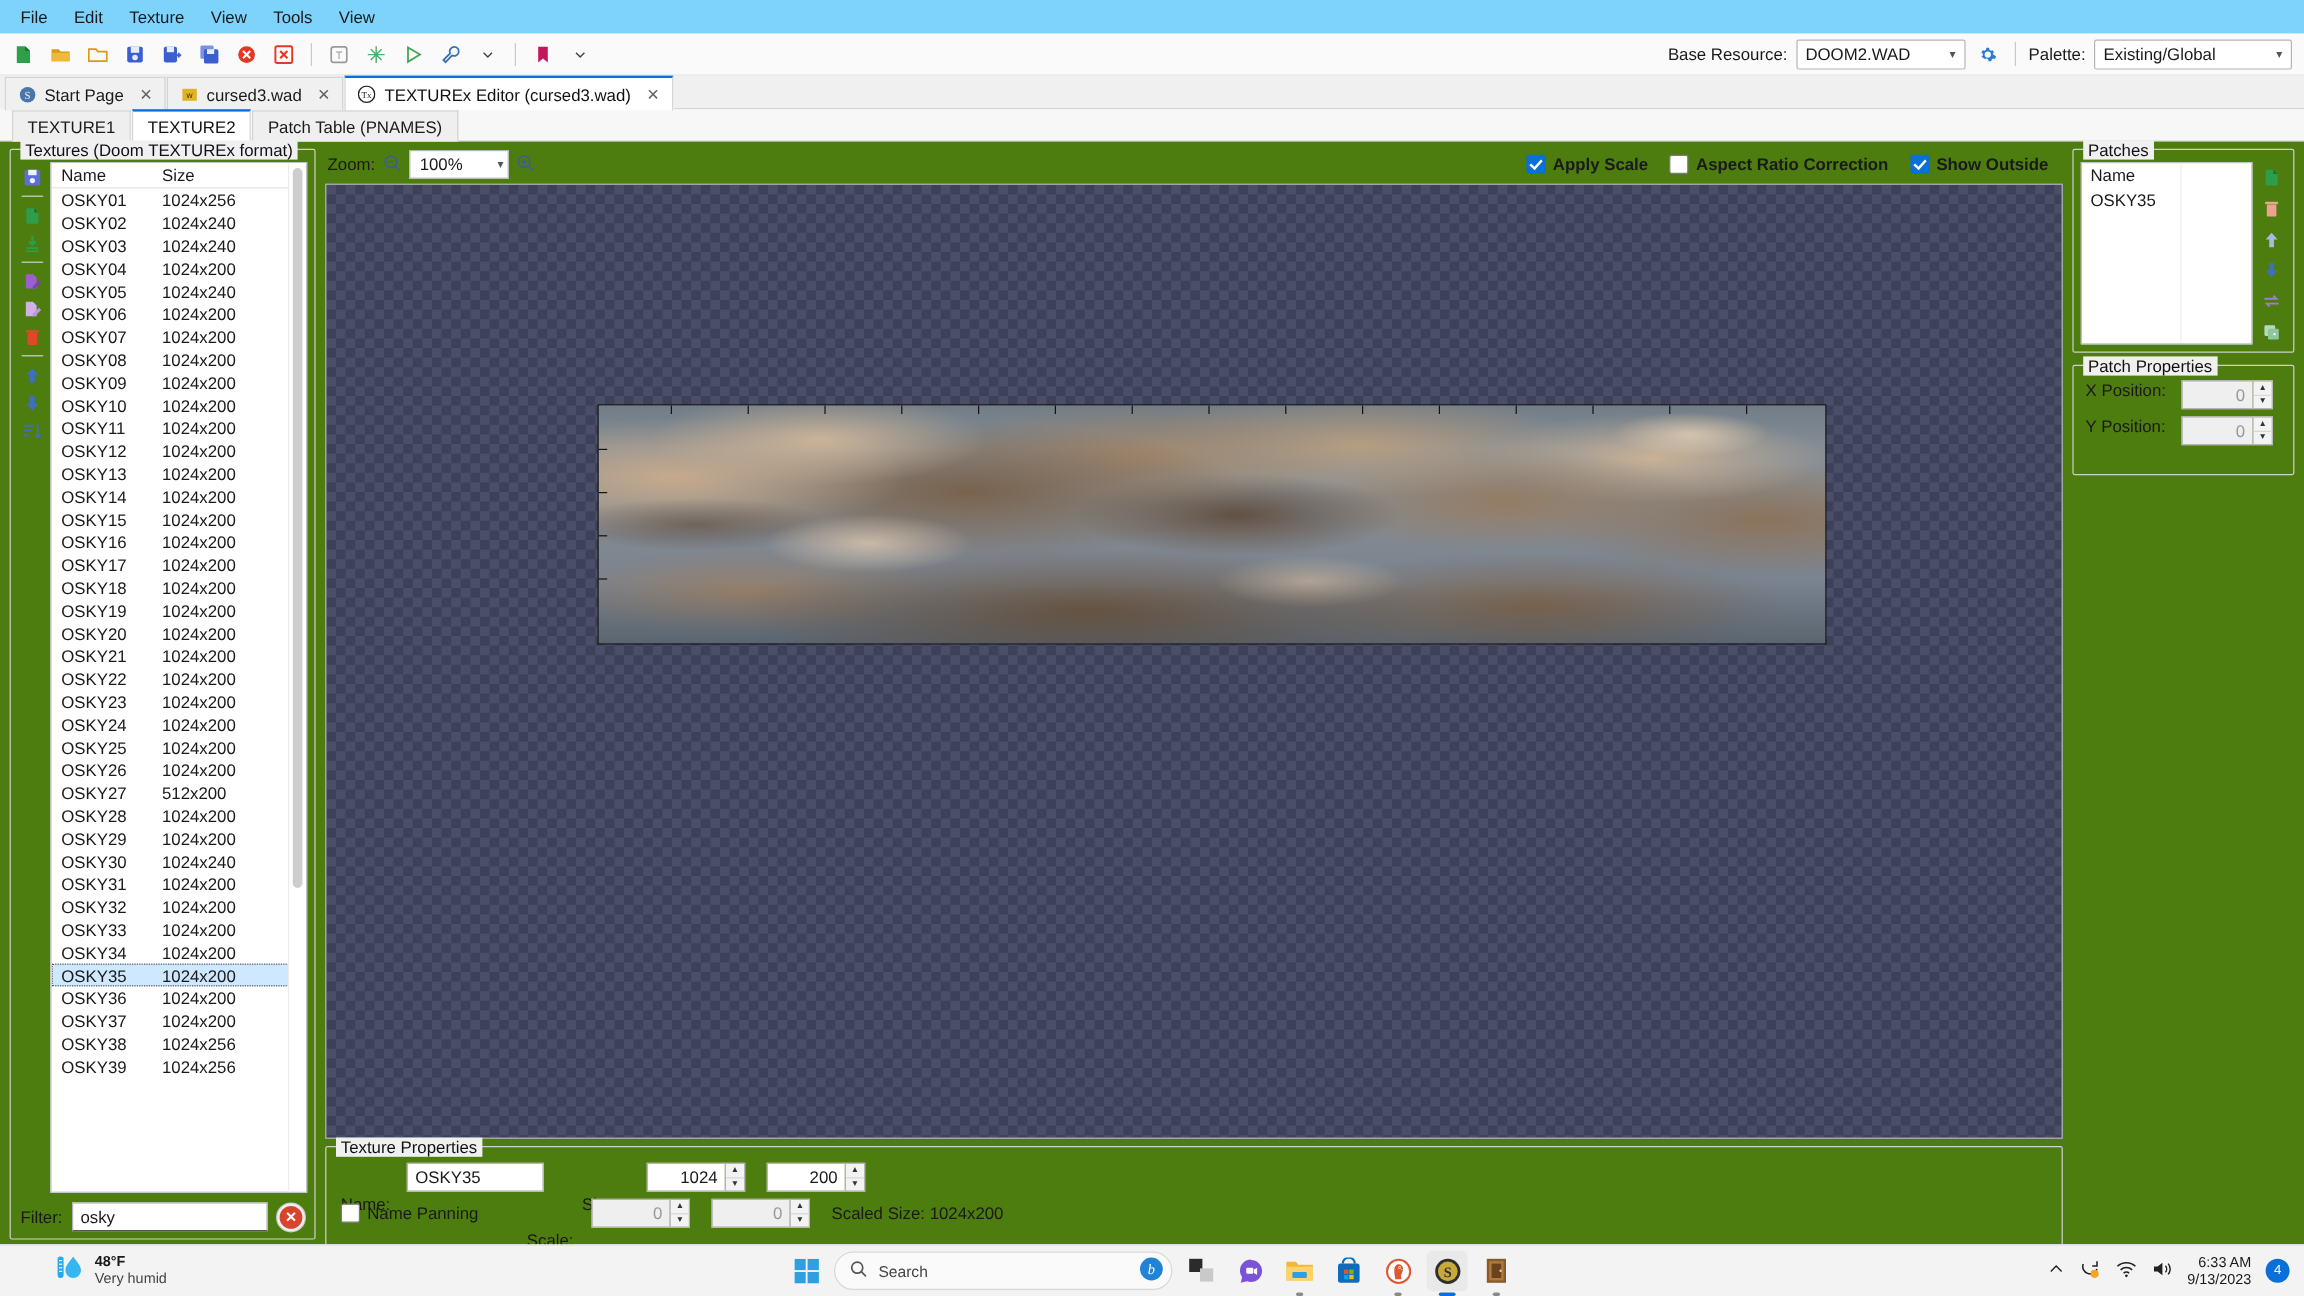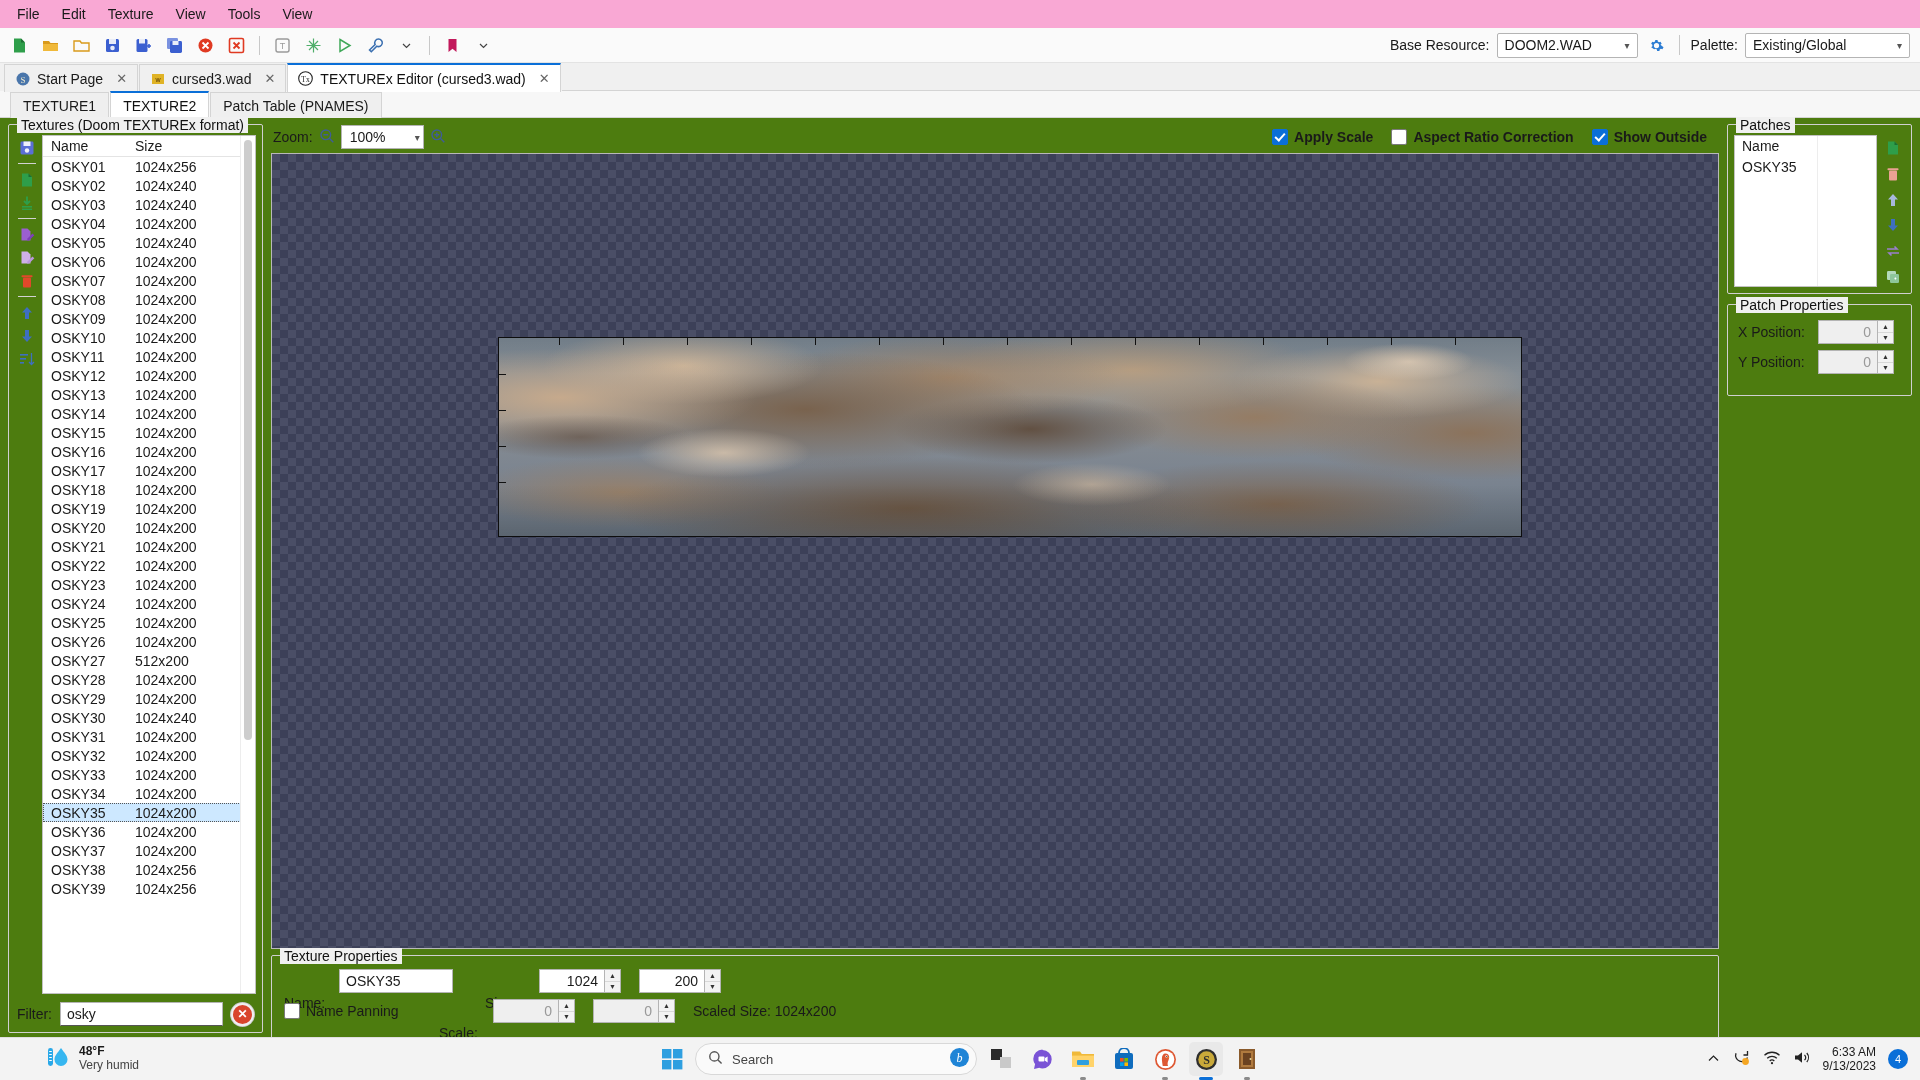--- a/index.html
+++ b/index.html
@@ -16,21 +16,21 @@
   .tb-icon{width:20px;height:20px;margin-left:12px;margin-right:10px;border-radius:50%;
     background:radial-gradient(circle at 35% 32%,#7ea7d8 0%,#3f6ea8 55%,#2a4a73 100%);
     position:relative;flex:none;}
   .tb-icon::after{content:"S";position:absolute;inset:0;display:flex;align-items:center;justify-content:center;
     font-size:12px;font-weight:bold;color:#f5f0d8;font-family:"Liberation Serif",serif;}
   .tb-title{font-size:14px;color:#1a1a1a;}
   .tb-spacer{flex:1;}
   .wbtn{width:46px;height:38px;display:flex;align-items:center;justify-content:center;font-size:13px;color:#222;}
 
   
-  .menubar{height:28px;background:#f9a8d4;display:flex;align-items:center;padding-left:6px;flex:none;}
+  .menubar{height:28px;background:#7dd3fc;display:flex;align-items:center;padding-left:6px;flex:none;}
   .menuitem{padding:4px 11px;font-size:14px;color:#1a1a1a;border-radius:3px;}
 
   
   .toolbar{height:34px;background:#fafafa;border-bottom:1px solid #e3e3e3;display:flex;align-items:center;flex:none;padding-left:4px;}
   .tbtn{width:25px;height:25px;margin:0 3px;display:flex;align-items:center;justify-content:center;border-radius:3px;}
   .tsep{width:1px;height:19px;background:#c8c8c8;margin:0 7px;}
   .tb-right{margin-left:auto;display:flex;align-items:center;padding-right:10px;gap:7px;font-size:14px;}
   .combo{height:23px;border:1px solid #b4b4b4;background:#fff;display:flex;align-items:center;
     padding:0 4px 0 7px;font-size:14px;border-radius:2px;}
   .combo .cval{flex:1;white-space:nowrap;}
@@ -121,21 +121,21 @@
   .rightpanel{width:185px;flex:none;display:flex;flex-direction:column;padding:6px 8px 4px 4px;gap:10px;}
   .patchbox{height:152px;flex:none;}
   .pb-body{display:flex;gap:4px;height:100%;}
   .plistwrap{flex:1;border:1px solid #c2c2c2;background:#fff;position:relative;overflow:hidden;}
   .pl-head{display:flex;font-size:14px;height:20px;align-items:center;border-bottom:1px solid #fff;}
   .pl-head .c1{padding-left:7px;}
   .pl-row{height:19px;display:flex;align-items:center;font-size:14px;padding-left:7px;}
   .pl-div{position:absolute;left:82px;top:0;bottom:0;width:1px;background:#ededed;}
   .pb-tools{width:24px;display:flex;flex-direction:column;align-items:center;gap:5px;padding-top:3px;}
   .pb-tools .itool{width:22px;height:21px;display:flex;align-items:center;justify-content:center;border-radius:3px;}
-  .pp-row{display:flex;align-items:center;gap:6px;height:30px;font-size:14px;}
+  .pp-row{display:flex;align-items:flex-start;gap:6px;height:30px;font-size:14px;}
   .pp-lbl{width:74px;}
 
   
   .statusbar{height:22px;background:#f0f0f0;border-top:1px solid #dcdcdc;display:flex;align-items:center;flex:none;font-size:14px;}
   .sb-cell1{width:633px;height:22px;border-right:1px solid #cfcfcf;}
   .sb-cell2{padding-left:10px;}
 
   
   .taskbar{height:42px;background:#f3f3f3;display:flex;align-items:center;flex:none;
     border-top:1px solid #e0e0e0;position:relative;}

